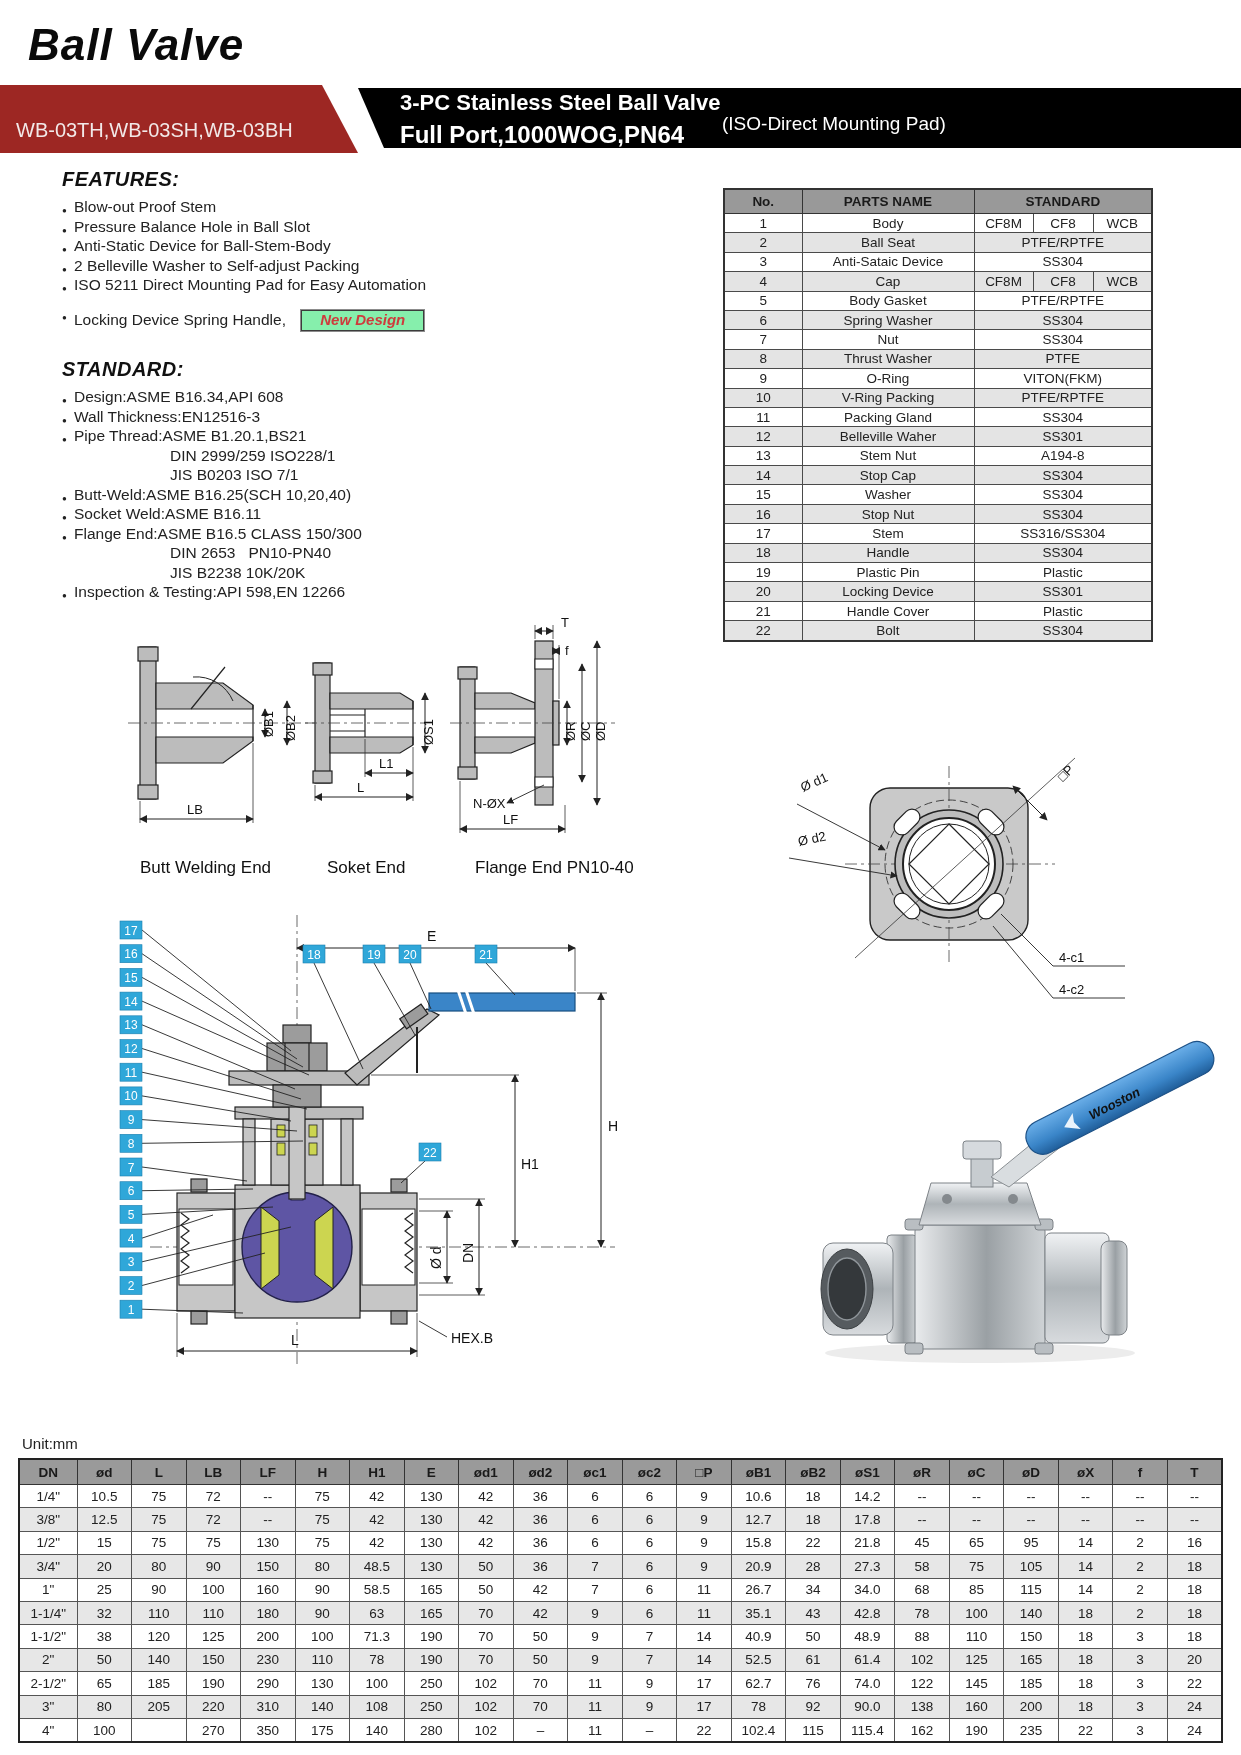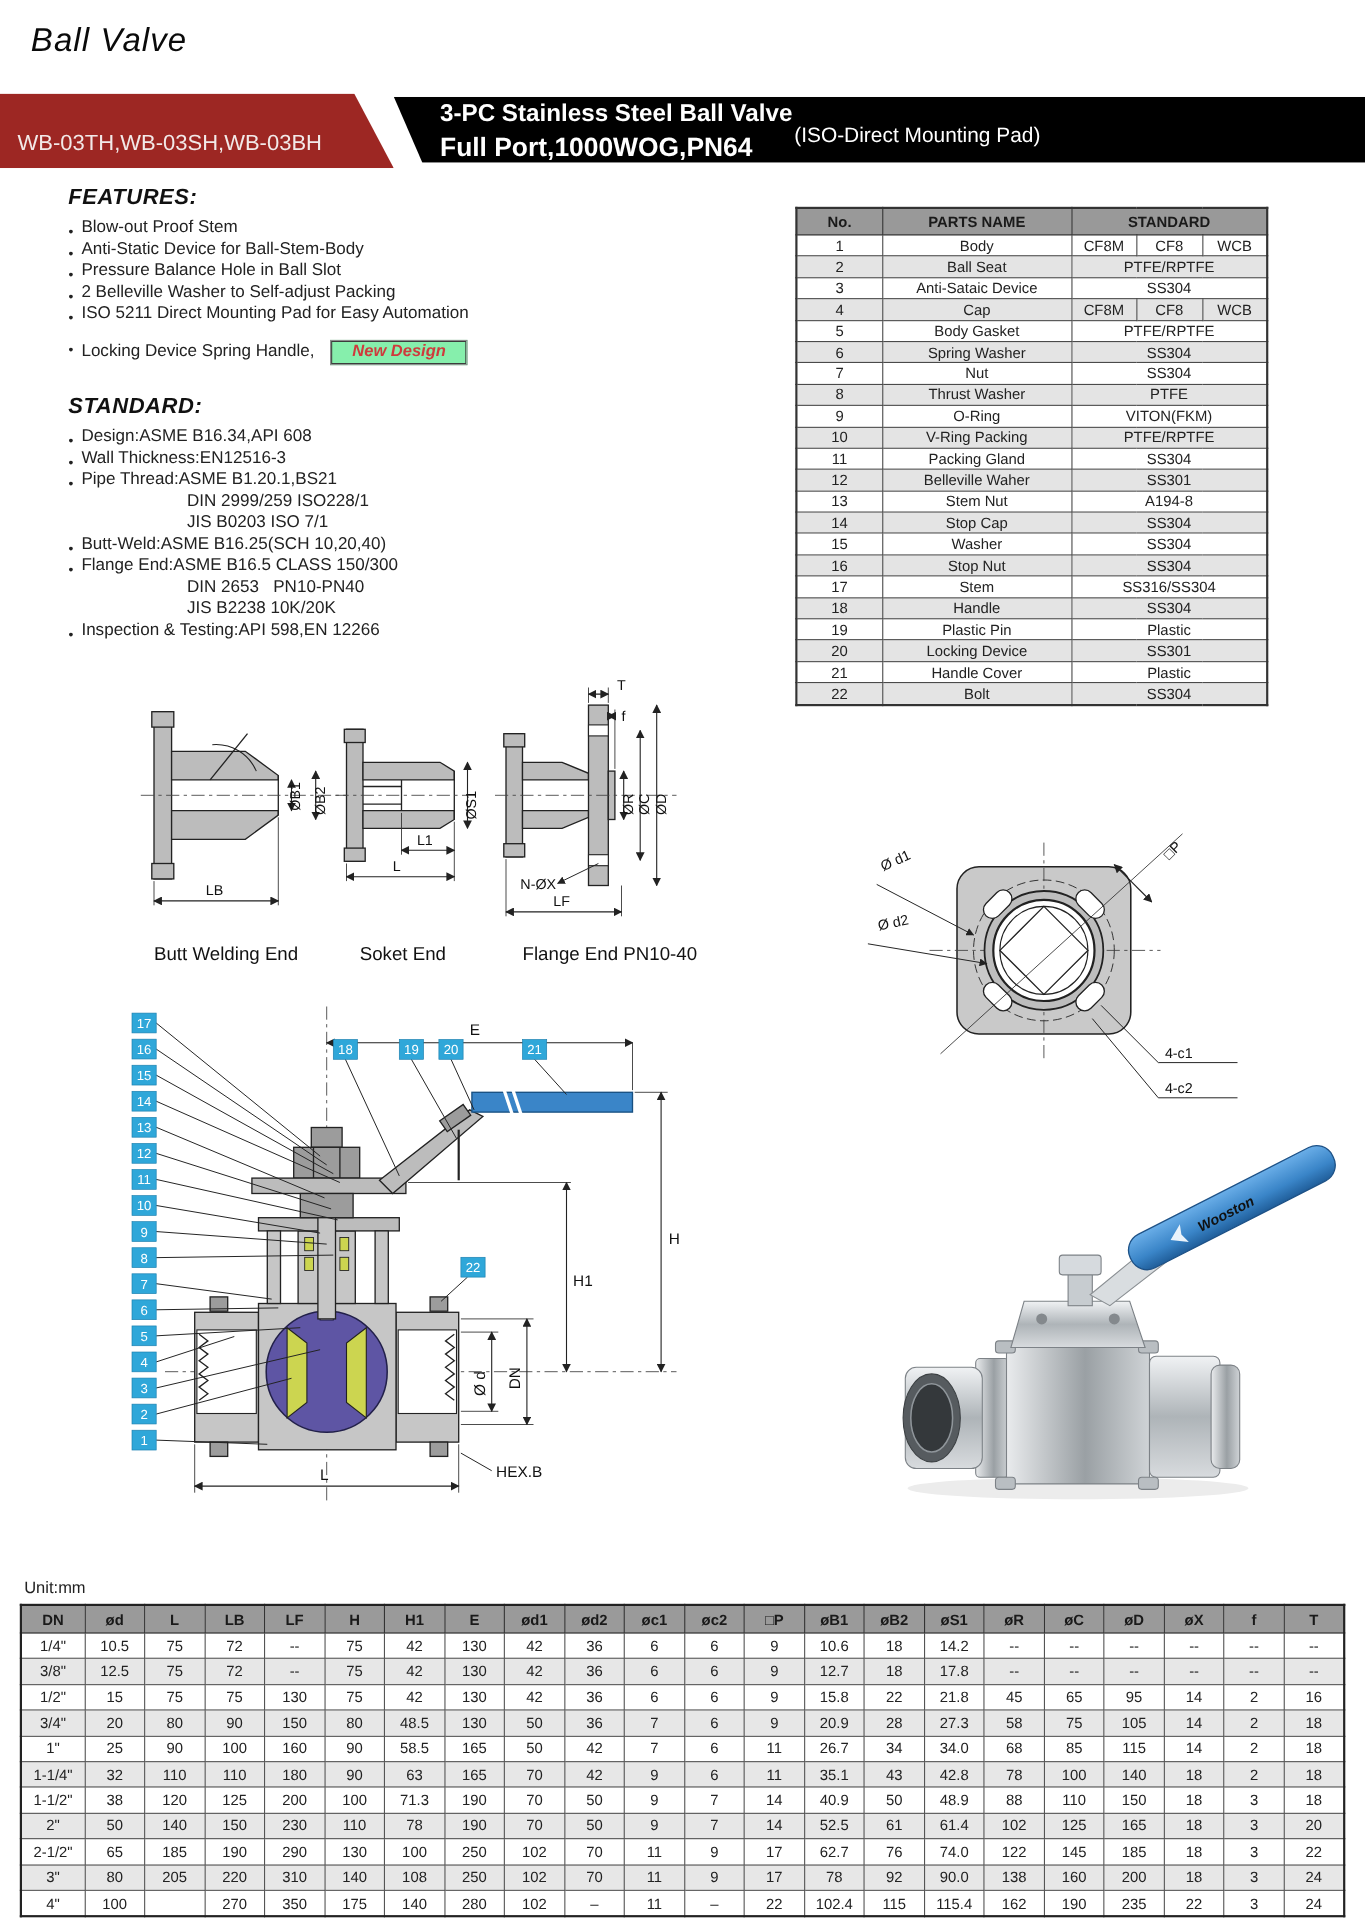--- a/index.html
+++ b/index.html
@@ -1,21 +1,21 @@
 <!DOCTYPE html>
 <html><head>
 <meta charset="utf-8">
 <style>
   html,body{margin:0;padding:0;background:#fff}
   .page{position:relative;width:1241px;height:1755px;background:#fff;overflow:hidden;
         font-family:"Liberation Sans","DejaVu Sans",sans-serif;color:#111}
   .abs{position:absolute}
 
-  .title{position:absolute;left:28px;top:20px;margin:0;font-size:30px;font-style:italic;
-         font-weight:normal;letter-spacing:1px;color:#0a0a0a}
+  .title{position:absolute;left:28px;top:20px;margin:0;font-size:44px;font-style:italic;
+         font-weight:bold;letter-spacing:1px;color:#0a0a0a}
 
   
   .banner{position:absolute;top:85px;left:0;width:1241px;height:70px}
   .banner-red{position:absolute;left:0;top:0;width:366px;height:68px;background:#9d2723;
               clip-path:polygon(0 0,322px 0,358px 100%,0 100%)}
   .banner-red span{position:absolute;left:16px;top:34px;color:#f2e9e8;font-size:20px;white-space:nowrap}
   .banner-gray{position:absolute;left:338px;top:3px;right:0;height:60px;background:#000000;
                clip-path:polygon(20px 0,100% 0,100% 100%,46px 100%)}
   .bg-line1{position:absolute;left:62px;top:2px;color:#fff;font-weight:bold;font-size:22px;white-space:nowrap}
   .bg-line2{position:absolute;left:62px;top:33px;color:#fff;font-weight:bold;font-size:24px;white-space:nowrap}
@@ -80,40 +80,41 @@
       <span class="bg-line1">3-PC Stainless Steel Ball Valve</span>
       <span class="bg-line2">Full Port,1000WOG,PN64</span>
       <span class="bg-note">(ISO-Direct Mounting Pad)</span>
     </div>
   </div>
 
   <section class="features">
     <h2 class="sec-h">FEATURES:</h2>
     <div>
         <div class="li">Blow-out Proof Stem</div>
+        <div class="li">Pressure Balance Hole in Ball Slot</div>
         <div class="li">Anti-Static Device for Ball-Stem-Body</div>
-        <div class="li">Pressure Balance Hole in Ball Slot</div>
         <div class="li">2 Belleville Washer to Self-adjust Packing</div>
         <div class="li">ISO 5211 Direct Mounting Pad for Easy Automation</div>
       </div>
     <div class="locking-row">
       <span>Locking Device Spring Handle,</span>
       <span class="badge">New Design</span>
     </div>
   </section>
 
   <section class="standard">
     <h2 class="sec-h">STANDARD:</h2>
     <div>
         <div class="li">Design:ASME B16.34,API 608</div>
         <div class="li">Wall Thickness:EN12516-3</div>
         <div class="li">Pipe Thread:ASME B1.20.1,BS21</div>
         <div class="li no-bullet">DIN 2999/259 ISO228/1</div>
         <div class="li no-bullet">JIS B0203 ISO 7/1</div>
         <div class="li">Butt-Weld:ASME B16.25(SCH 10,20,40)</div>
+        <div class="li">Socket Weld:ASME B16.11</div>
         <div class="li">Flange End:ASME B16.5 CLASS 150/300</div>
         <div class="li no-bullet">DIN 2653   PN10-PN40</div>
         <div class="li no-bullet">JIS B2238 10K/20K</div>
         <div class="li">Inspection &amp; Testing:API 598,EN 12266</div>
       </div>
   </section>
 
   <table class="parts">
     <colgroup>
         <col style="width:78px">

